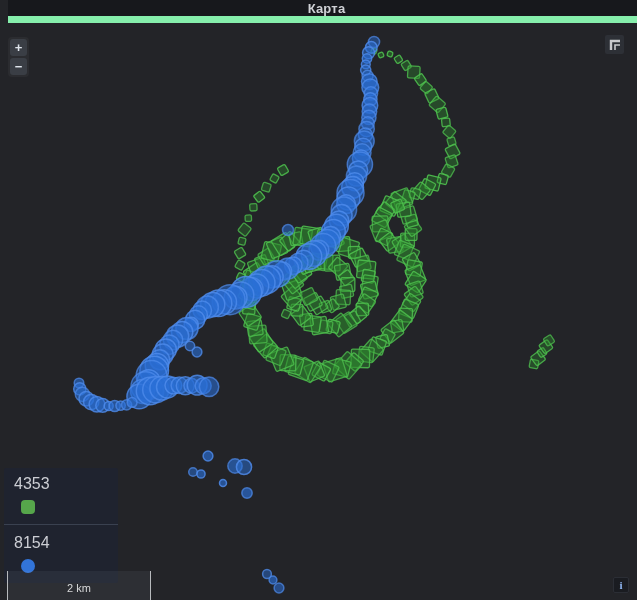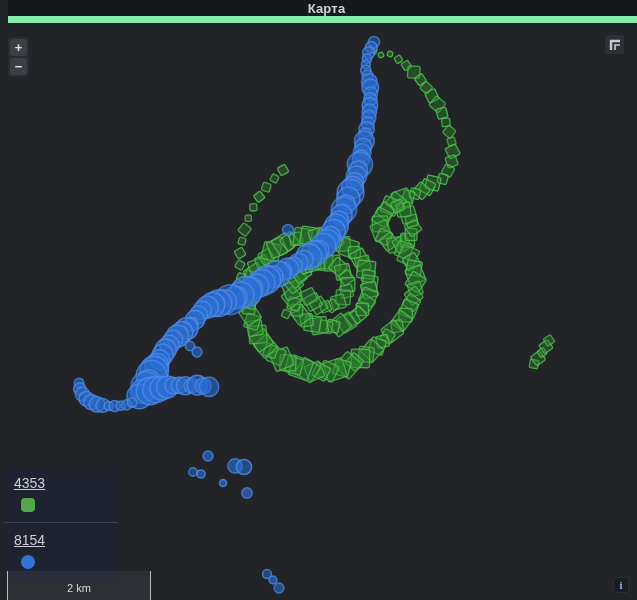--- a/index.html
+++ b/index.html
@@ -13,21 +13,21 @@
   .zoom-ctl{position:absolute;left:8px;top:37px;z-index:20;background:rgba(255,255,255,0.04);
     padding:2px;border-radius:4px;display:flex;flex-direction:column;gap:2px;}
   .zoom-ctl button{width:17px;height:17px;border:none;border-radius:3px;background:#3a3e45;
     color:#dfe5ec;font-size:13px;font-weight:700;line-height:15px;padding:0;cursor:pointer;}
   
   .corner-btn{position:absolute;right:13px;top:35px;width:19px;height:19px;background:#2d3036;
     border:none;border-radius:2px;z-index:20;display:flex;align-items:center;justify-content:center;cursor:pointer;padding:0;}
   
   .legend{position:absolute;left:4px;top:468px;width:114px;z-index:20;background:rgba(31,36,48,0.93);
     border-radius:2px;padding:7px 10px 10px 10px;}
-  .legend-label{font-size:14px;color:#ccced4;margin-bottom:7px;text-decoration:underline;}
+  .legend-label{font-size:16px;color:#ccced4;margin-bottom:7px;}
   .legend-swatch{width:14px;height:14px;margin-left:7px;}
   .legend-swatch.square{border-radius:4px;}
   .legend-swatch.circle{border-radius:50%;}
   .legend-divider{border-top:1px solid #3a4150;margin:10px -10px 9px -10px;}
   
   .scalebar{position:absolute;left:7px;top:571px;width:144px;height:34px;z-index:20;
     border:1.5px solid #b7babd;border-top:none;background:rgba(190,200,210,0.07);
     display:flex;align-items:center;justify-content:center;}
   .scalebar span{font-size:11px;color:#d8d9da;}
   

